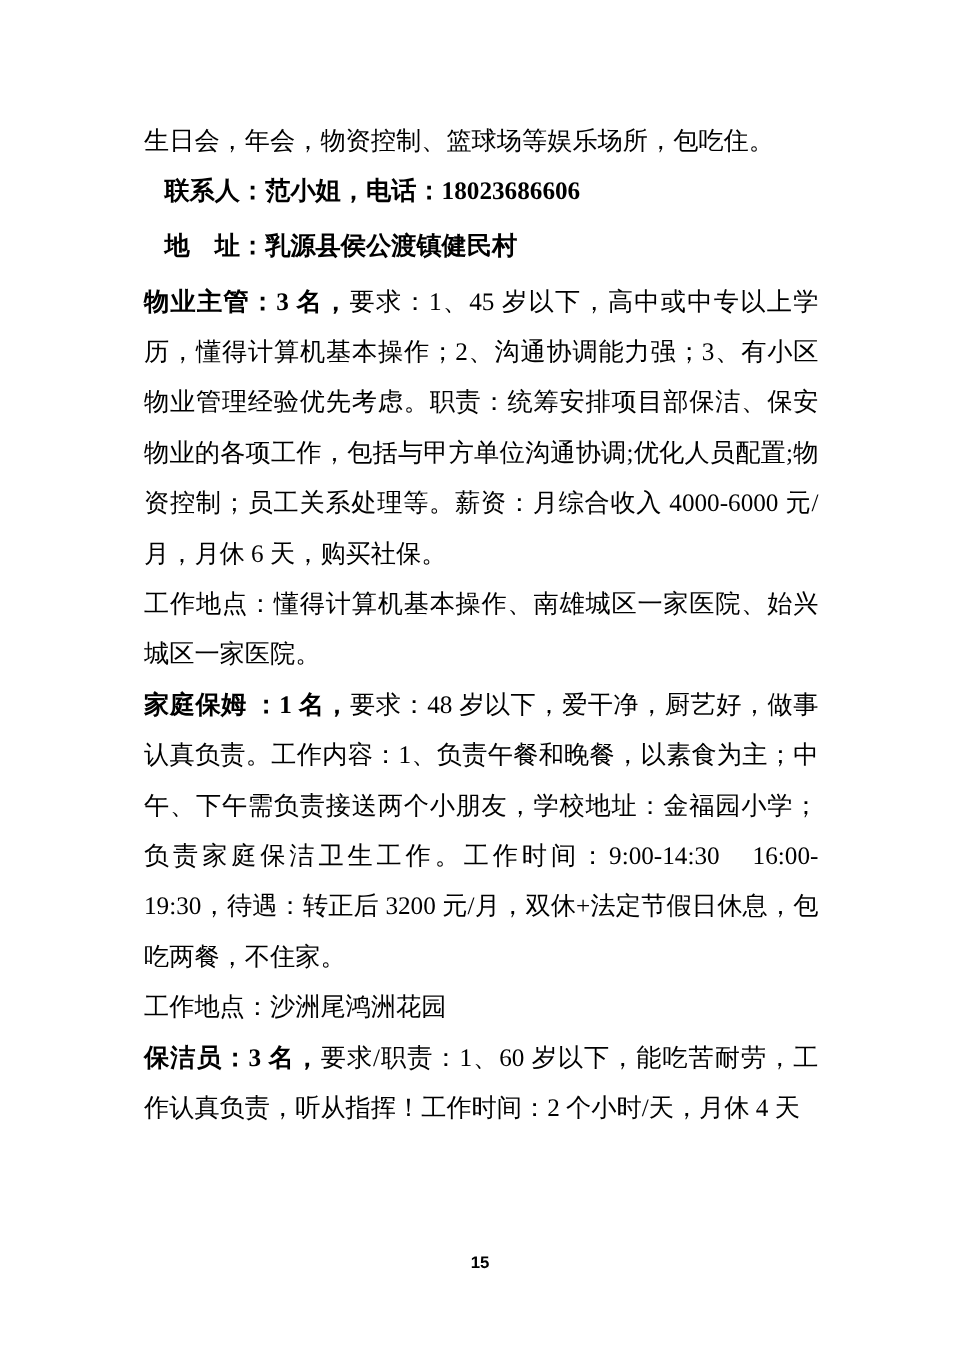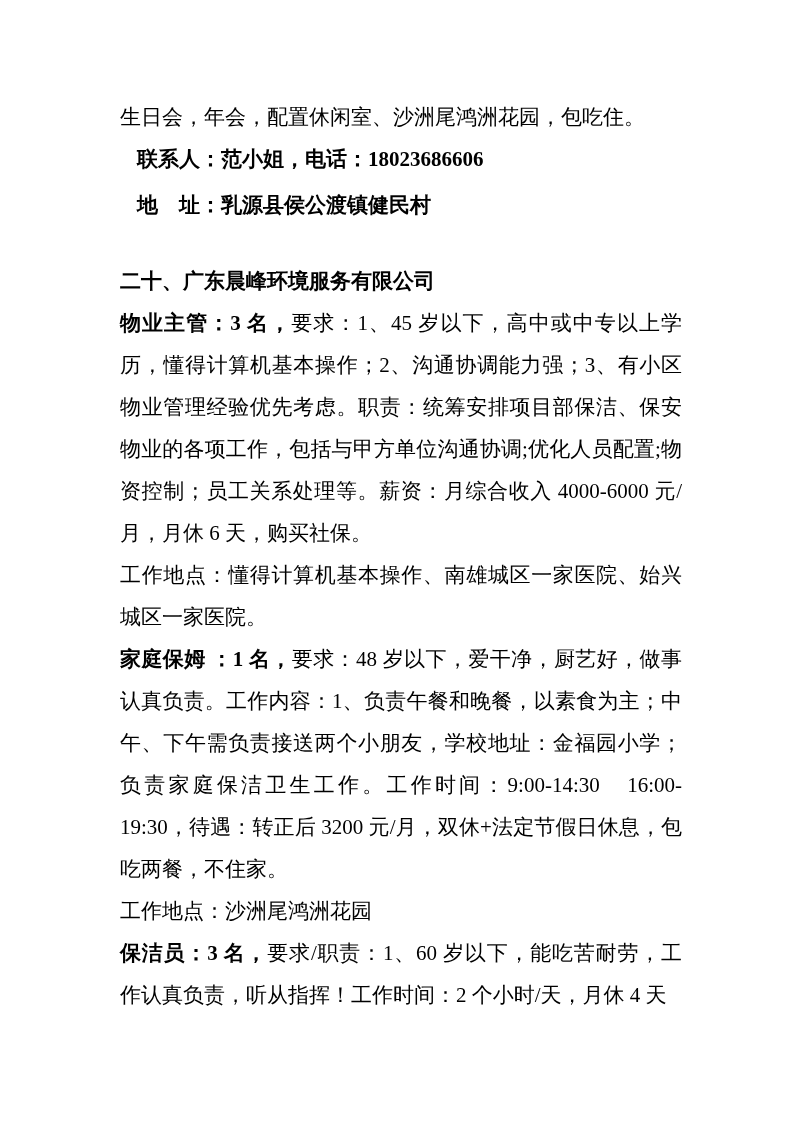--- a/index.html
+++ b/index.html
@@ -40,34 +40,31 @@
     color: #000000;
   }
 </style>
 </head>
 <body>
 
 <div class="page">
   <div class="content">
 
     <p>
-      <span>生日会，年会，配置休闲室、沙洲尾鸿洲花园，包吃住。</span>
+      <span>生日会，年会，物资控制、篮球场等娱乐场所，包吃住。</span>
     </p>
 
     <p class="contact">
       <span>联系人：范小姐，电话：18023686606</span>
     </p>
 
     <p class="contact">
       <span>地　址：乳源县侯公渡镇健民村</span>
     </p>
 
-    <p class="heading">
-      <span>二十、广东晨峰环境服务有限公司</span>
-    </p>
 
     <p>
       <span class="lead">物业主管：3 名，</span><span>要求：1、45 岁以下，高中或中专以上学历，懂得计算机基本操作；2、沟通协调能力强；3、有小区物业管理经验优先考虑。职责：统筹安排项目部保洁、保安物业的各项工作，包括与甲方单位沟通协调;优化人员配置;物资控制；员工关系处理等。薪资：月综合收入 4000-6000 元/月，月休 6 天，购买社保。</span>
     </p>
 
     <p>
       <span>工作地点：懂得计算机基本操作、南雄城区一家医院、始兴城区一家医院。</span>
     </p>
 
     <p>
@@ -77,13 +74,14 @@
     <p>
       <span>工作地点：沙洲尾鸿洲花园</span>
     </p>
 
     <p>
       <span class="lead">保洁员：3 名，</span><span>要求/职责：1、60 岁以下，能吃苦耐劳，工作认真负责，听从指挥！工作时间：2 个小时/天，月休 4 天</span>
     </p>
 
   </div>
 
+  <div class="page-number">15</div>
 </div>
 
 </body></html>

